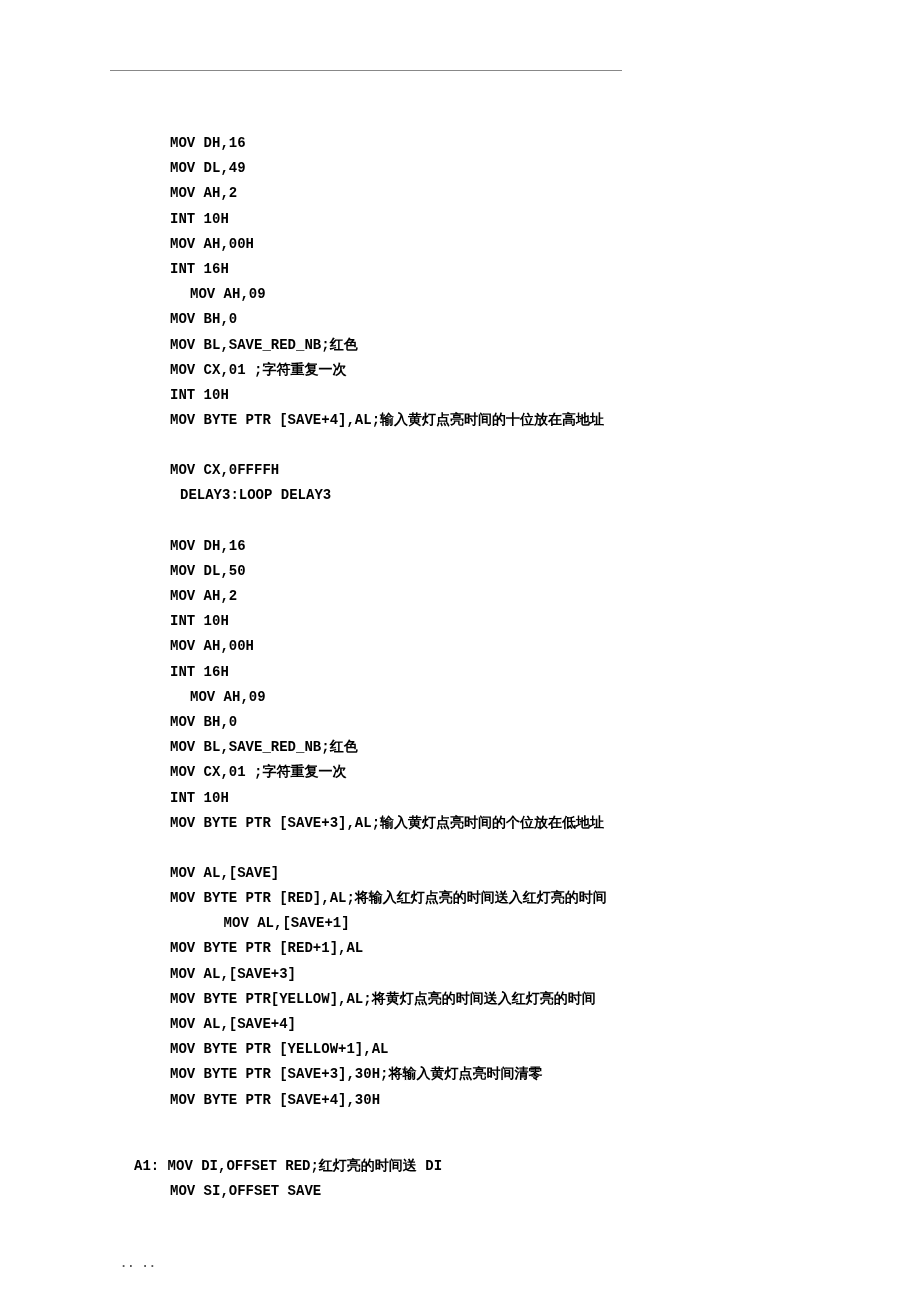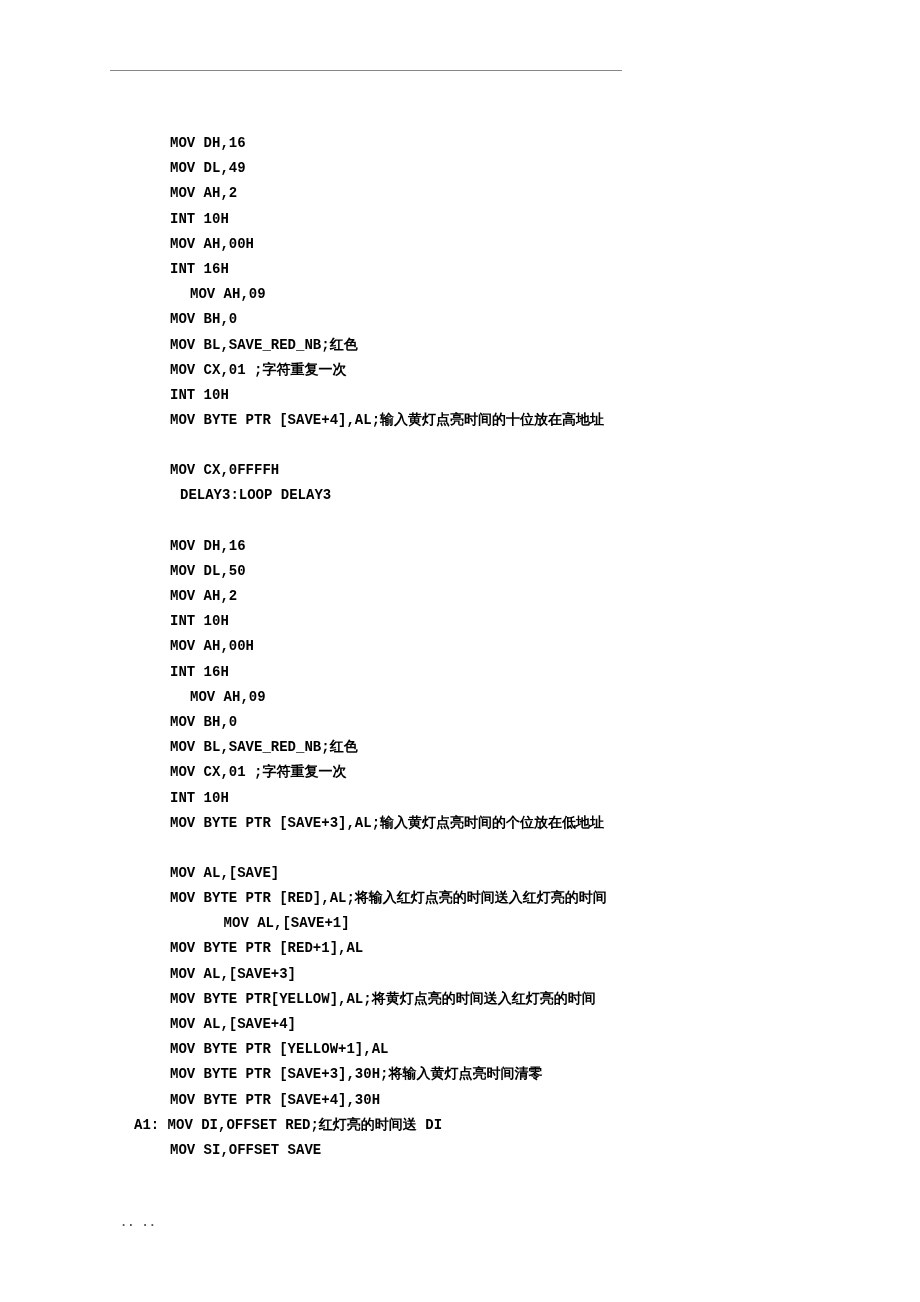--- a/index.html
+++ b/index.html
@@ -27,21 +27,21 @@
     white-space: pre;
     font-family: "SimSun", "Courier New", monospace;
   }
   .line {
     display: block;
     white-space: pre;
   }
   .indent1 { padding-left: 60px; }
   .indent2 { padding-left: 80px; }
   .indent3 { padding-left: 70px; }
-  .label  { padding-left: 24px; }
+  .label  { padding-left: 24px; margin-top: 41px; }
   .blank  { height: 25px; }
   .footer-dots {
     margin-top: 50px;
     font-size: 12px;
     color: #555;
     padding-left: 10px;
   }
 </style>
 </head>
 <body>

